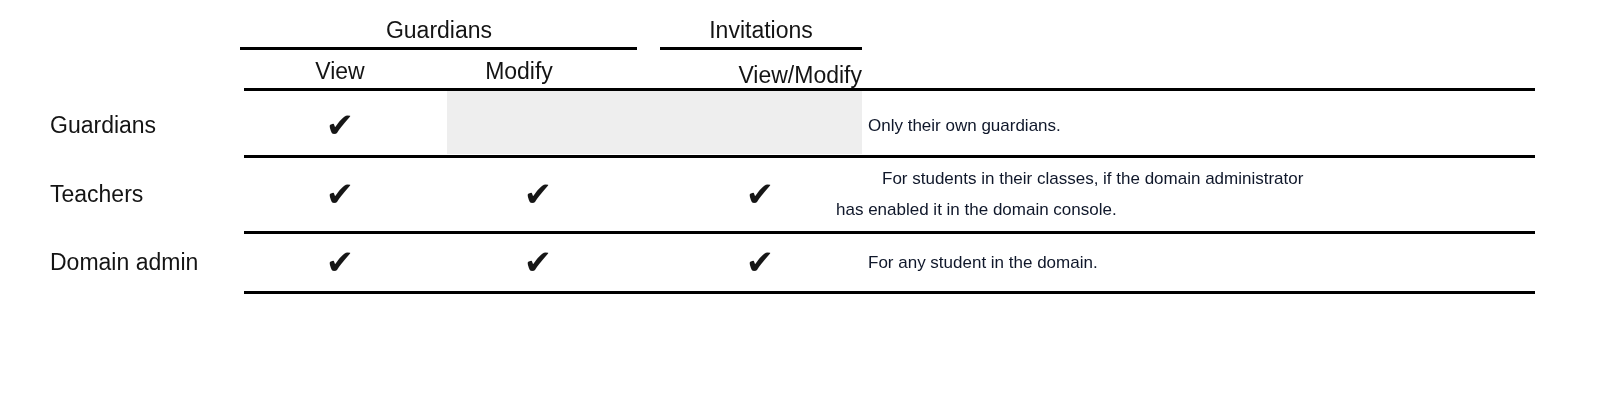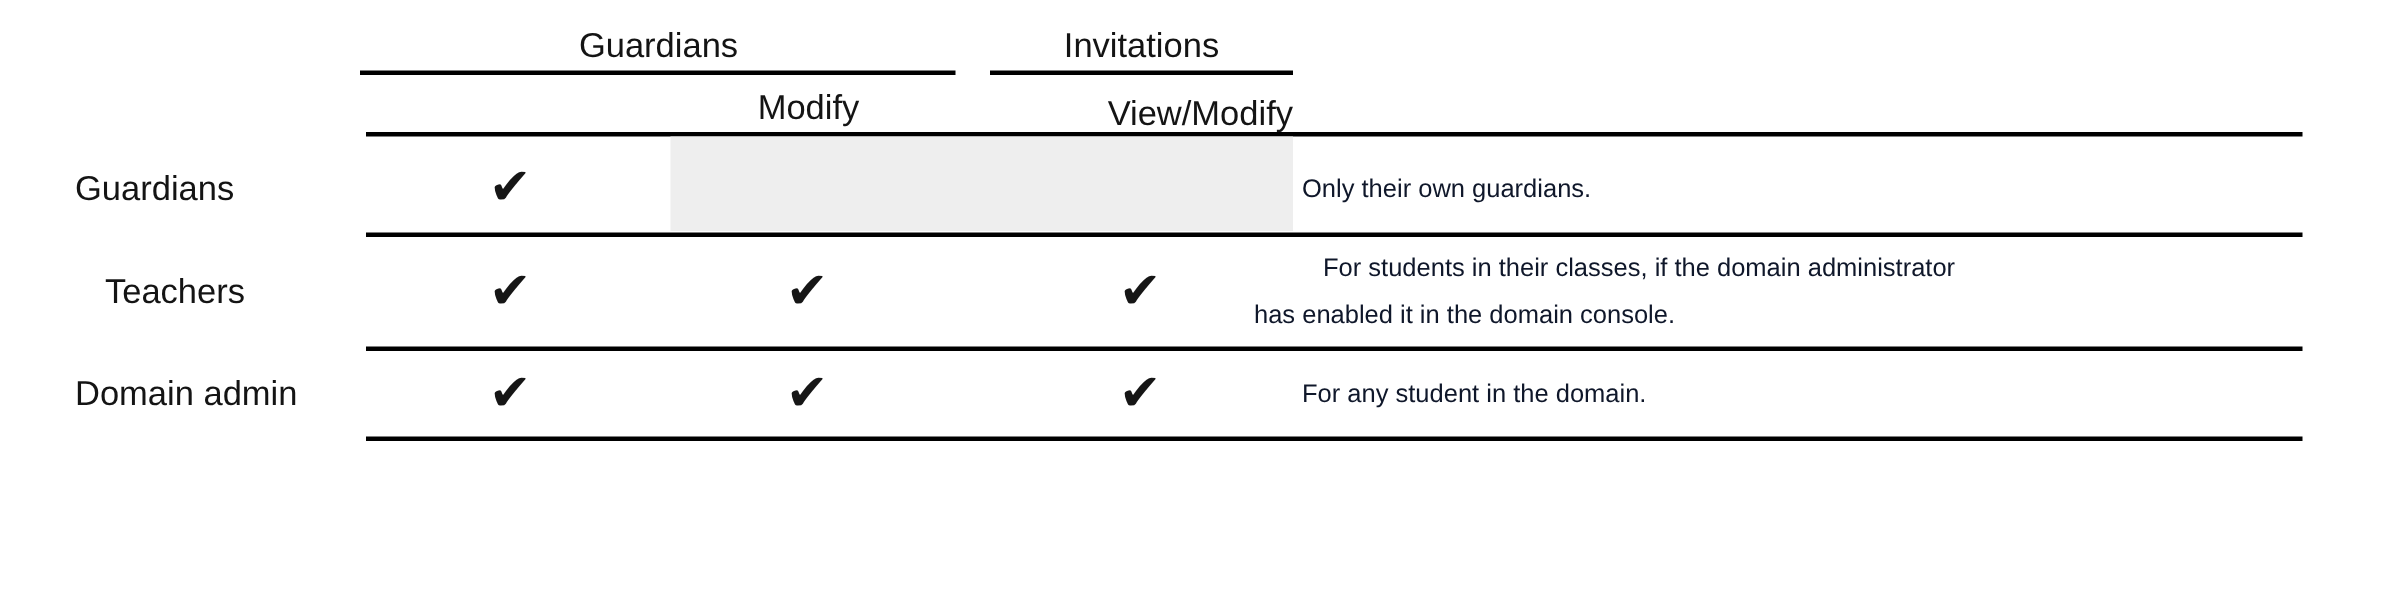--- a/index.html
+++ b/index.html
@@ -77,42 +77,43 @@
 
 <div class="sheet">
 
   <div class="txt center" style="left:660px; top:15px; width:202px;">Invitations</div>
 
   <div class="txt center" style="left:240px; top:15px; width:398px;">Guardians</div>
 
   <div class="rule" style="left:240px; top:47px; width:397px; height:3px;"></div>
   <div class="rule" style="left:660px; top:47px; width:202px; height:3px;"></div>
 
+  <div class="txt center" style="left:240px; top:56px; width:200px;">View</div>
 
-  <div class="txt center" style="left:440px; top:56px; width:198px;">Modify</div>
+  <div class="txt center" style="left:420px; top:56px; width:198px;">Modify</div>
 
   <div class="txt center" style="left:660px; top:60px; width:202px;text-align:right;">View/Modify</div>
 
   <div class="rule" style="left:244px; top:88px; width:1291px; height:3px;"></div>
 
   <div class="shade" style="left:447px; top:91px; width:415px; height:63px;"></div>
 
   <div class="txt" style="left:50px; top:110px;">Guardians</div>
 
   <div class="check" style="left:317px; top:108px;">✔</div>
 
   <div class="check" style="left:515px; top:108px;"></div>
 
   <div class="check" style="left:737px; top:108px;"></div>
 
   <div class="desc" style="left:868px; top:110px;">Only their own guardians.</div>
 
   <div class="rule" style="left:244px; top:155px; width:1291px; height:3px;"></div>
 
-  <div class="txt" style="left:50px; top:179px;margin-left:20px;">Teachers</div>
+  <div class="txt" style="left:50px; top:179px;">Teachers</div>
 
   <div class="check" style="left:317px; top:177px;">✔</div>
 
   <div class="check" style="left:515px; top:177px;">✔</div>
 
   <div class="check" style="left:737px; top:177px;">✔</div>
 
   <div class="desc" style="left:868px; top:163px;margin-left:14px;">For students in their classes, if the domain administrator</div>
 
   <div class="desc" style="left:836px; top:194px;">has enabled it in the domain console.</div>

